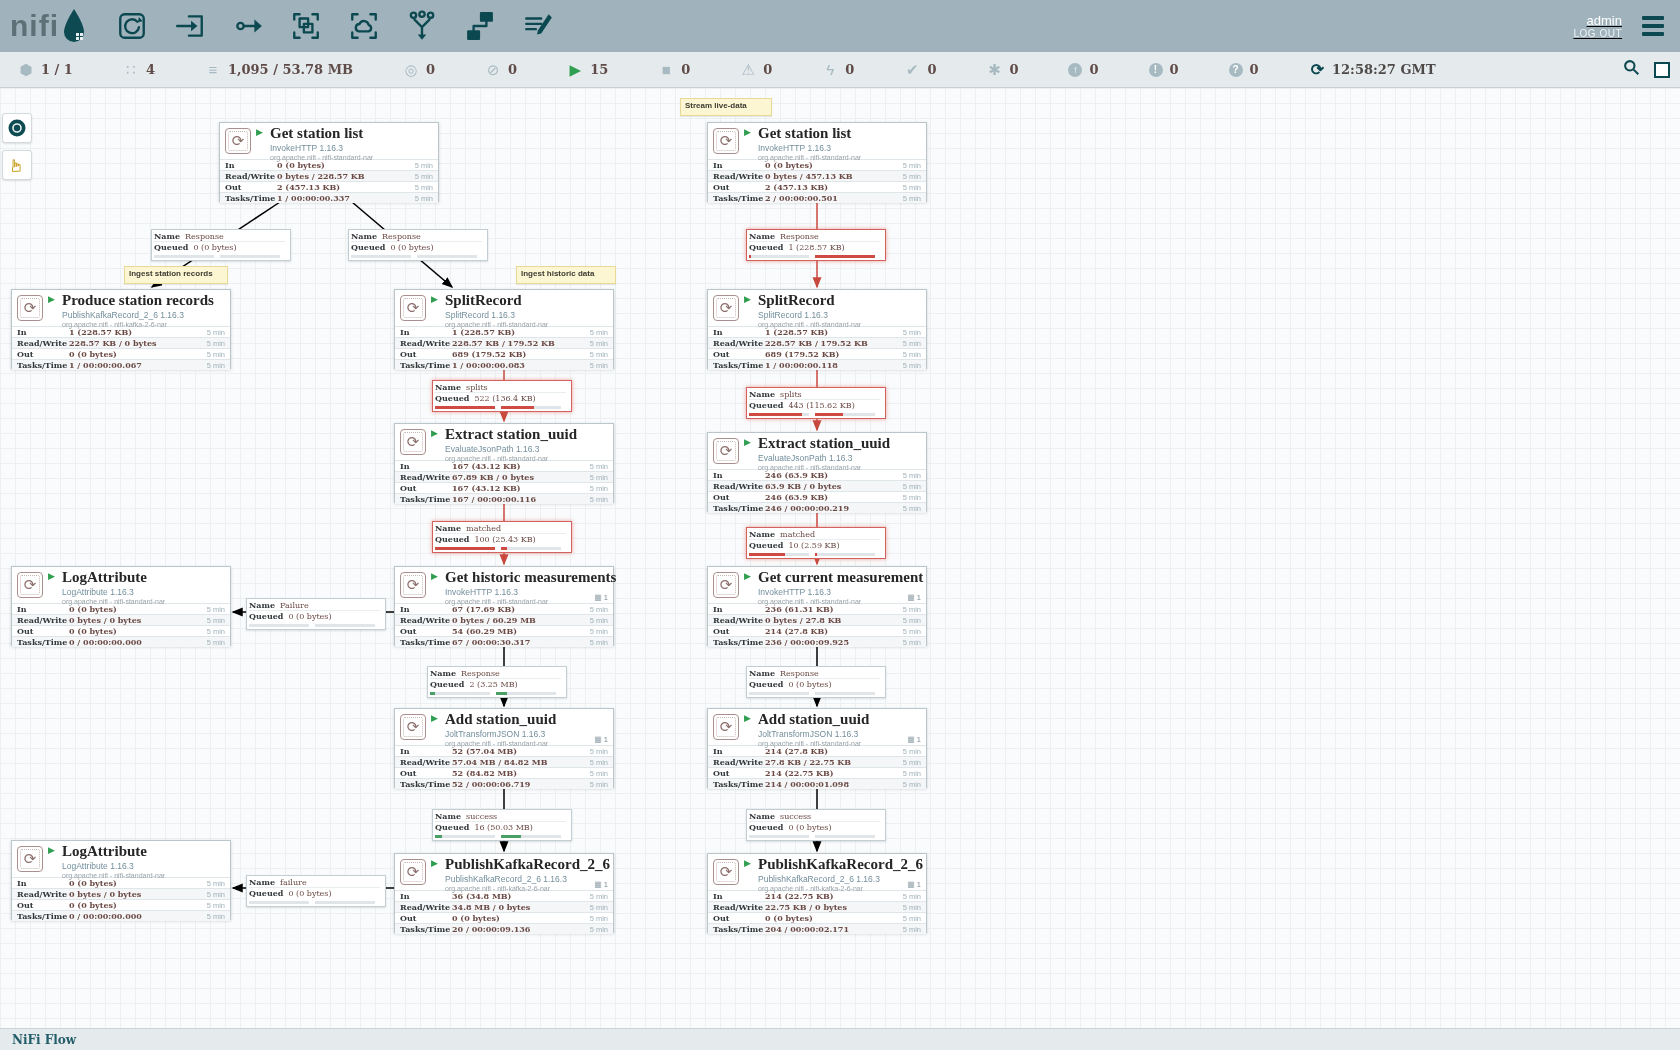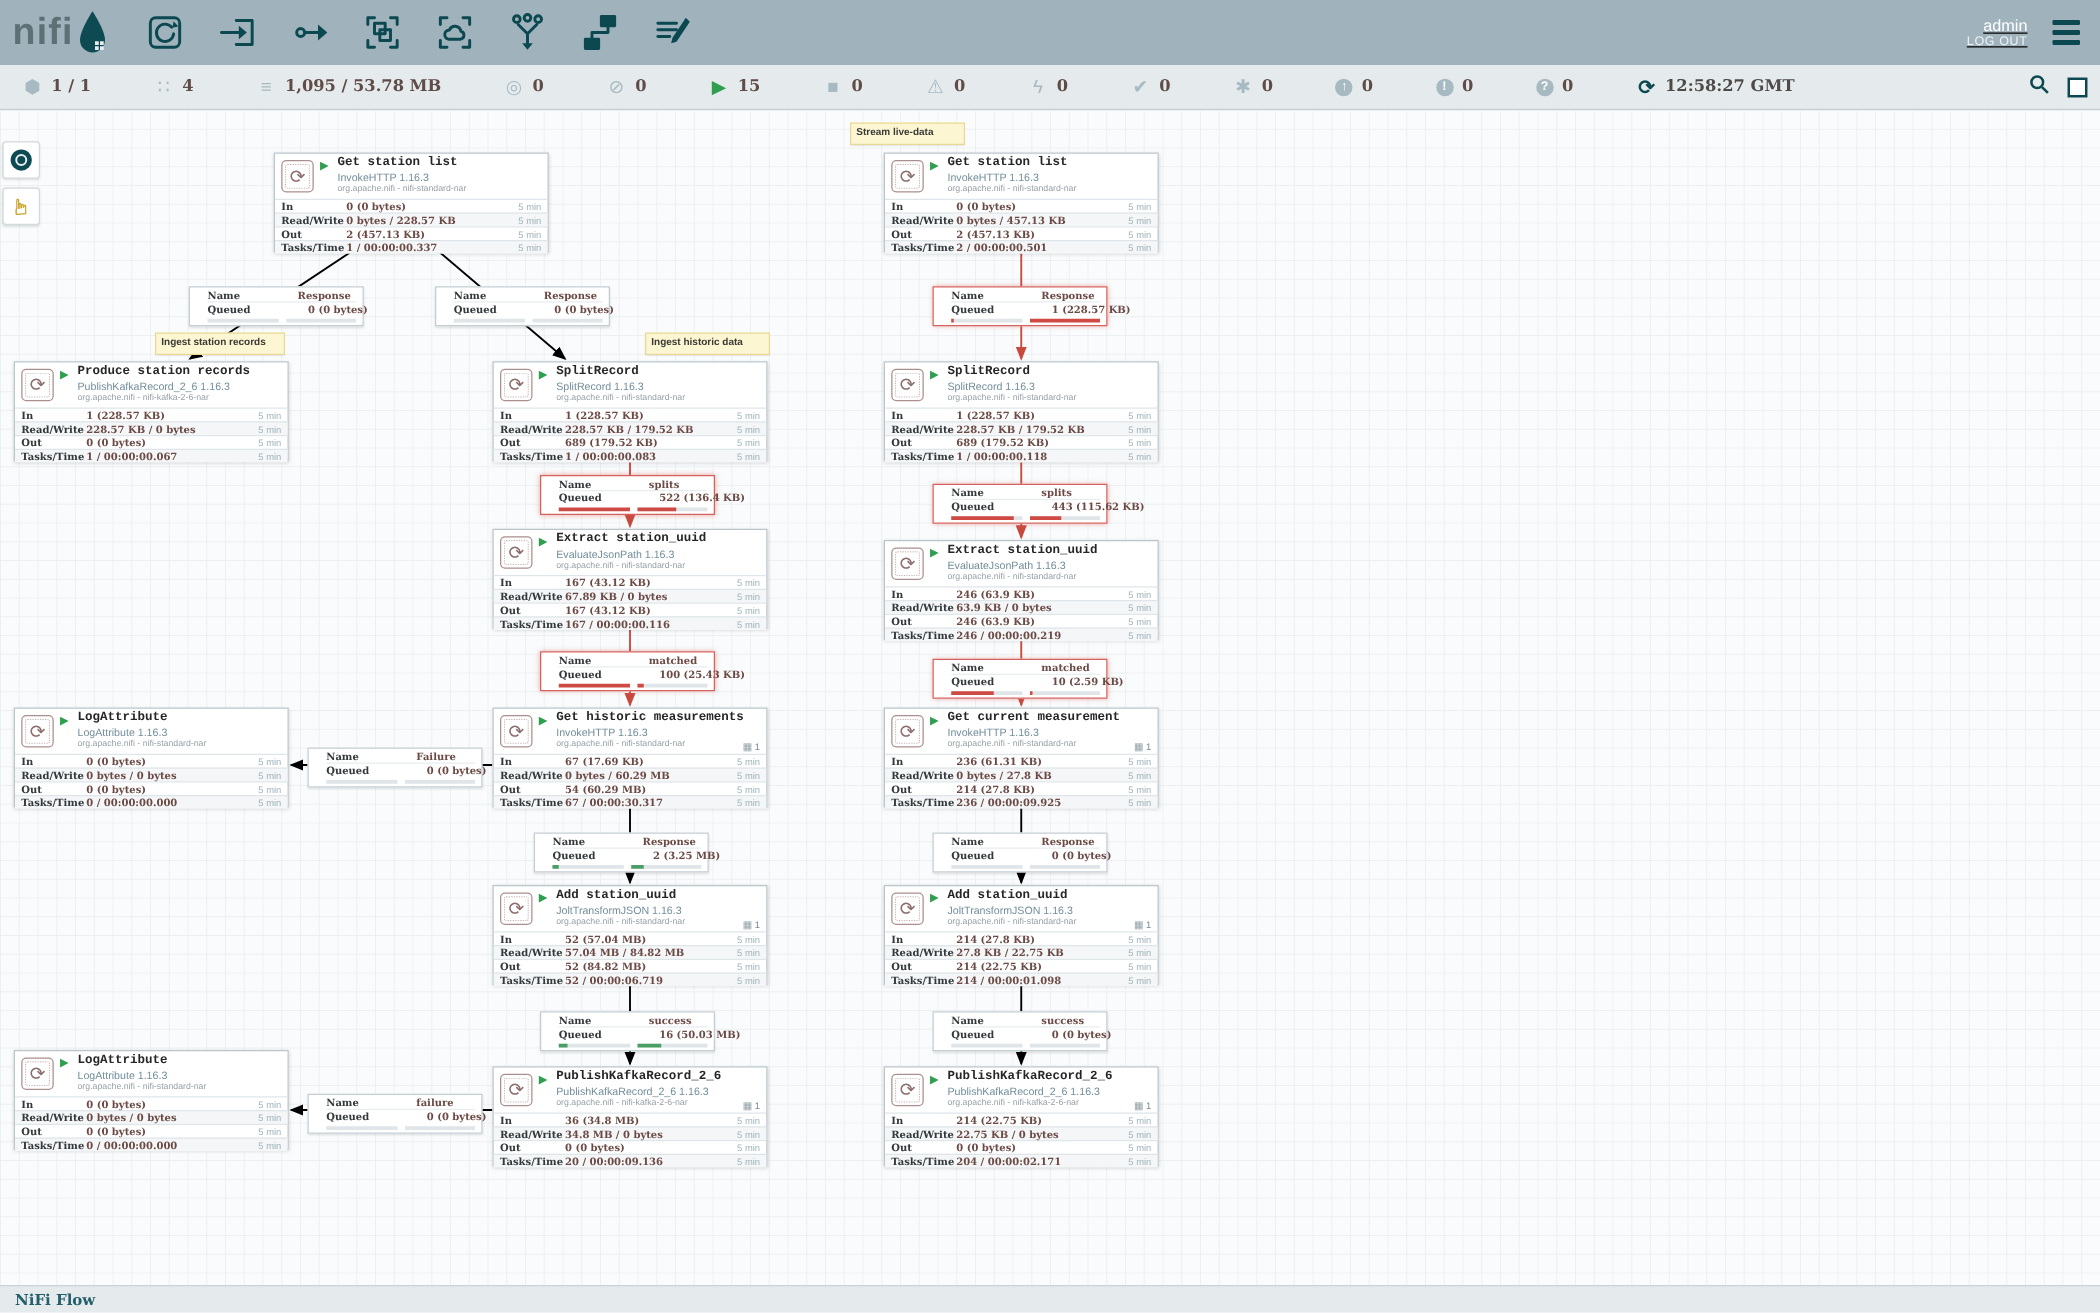--- a/index.html
+++ b/index.html
@@ -59,43 +59,43 @@
   
   .processor { position:absolute; width:220px; height:80px; background:#fff;
     border:1px solid #bac6cc; box-shadow:0 1px 3px rgba(0,0,0,.18); z-index:2; cursor:pointer; }
   .p-head { position:relative; height:36px; }
   .p-icon { position:absolute; left:5px; top:5px; width:26px; height:26px;
     border:1px solid #a98f8d; border-radius:4px; color:#8c6f6d; font-size:15px;
     display:flex; align-items:center; justify-content:center; }
   .p-icon::after { content:""; position:absolute; inset:2px; border:1px dotted #c9b5b3; border-radius:2px; }
   .p-run { position:absolute; left:36px; top:4px; color:#2f9e4f; font-size:9px; }
   .p-titles { position:absolute; left:50px; top:2px; right:4px; }
-  .p-title { font-family:Liberation Mono, monospace; font-weight:bold; font-size:10px;
+  .p-title { font-family:Liberation Serif, serif; font-weight:bold; font-size:15px;
     color:#262626; white-space:nowrap; }
   .p-type { font-size:8.5px; color:#728e9b; margin-top:1px; white-space:nowrap; }
   .p-bundle { font-size:7px; color:#97a1a7; margin-top:1px; white-space:nowrap; }
   .p-badge { position:absolute; right:5px; top:26px; display:flex; gap:2px; align-items:center;
     font-size:7.5px; color:#7a8a91; z-index:4; }
   .p-badge .b-ic { font-size:8px; color:#93a3aa; }
   .p-row { display:flex; align-items:center; height:11px; border-top:1px solid #dfe6e9;
     padding:0 5px; font-size:8px; }
   .p-row.alt { background:#f4f6f7; }
   .p-rl { width:52px; font-family:"DejaVu Serif", serif; font-weight:bold; color:#33383b; }
   .p-rv { flex:1; font-family:"DejaVu Serif", serif; font-weight:bold; color:#6b4a45; white-space:nowrap; }
   .p-rw5 { color:#9fb3bb; font-size:7.5px; }
 
   
   .queue { position:absolute; width:140px; height:32px; background:#fff;
     border:1px solid #c3ced4; box-shadow:0 1px 2px rgba(0,0,0,.12); z-index:2;
-    padding:1px 5px 0 14px; cursor:pointer; }
+    padding:1px 5px 0 2px; cursor:pointer; }
   .queue.alert { border:1px solid #d4625c; box-shadow:0 0 4px rgba(217,83,79,.55); }
   .q-row { display:flex; gap:5px; align-items:baseline; font-size:8px; height:11px; }
   .q-row.first { border-bottom:1px solid #e8edef; }
   .q-l { font-family:"DejaVu Serif", serif; font-weight:bold; color:#33383b; }
-  .q-v { font-family:"DejaVu Serif", serif; font-weight:bold; color:#6b4a45; white-space:nowrap;margin-left:41px; }
+  .q-v { font-family:"DejaVu Serif", serif; font-weight:normal; color:#6b4a45; white-space:nowrap; }
   .q-bars { display:flex; gap:6px; margin-top:2px; }
   .q-track { width:60px; height:3px; background:#dfe5e8; }
   .q-fill { height:3px; }
 
   
   .nlabel { position:absolute; background:#fdf6d3; border:1px solid #e8da96;
     box-shadow:0 1px 1px rgba(0,0,0,.08); z-index:2; padding:2px 4px;
     font-size:8px; font-weight:bold; color:#3b3b33; height:18px; white-space:nowrap; cursor:pointer; }
 
   

